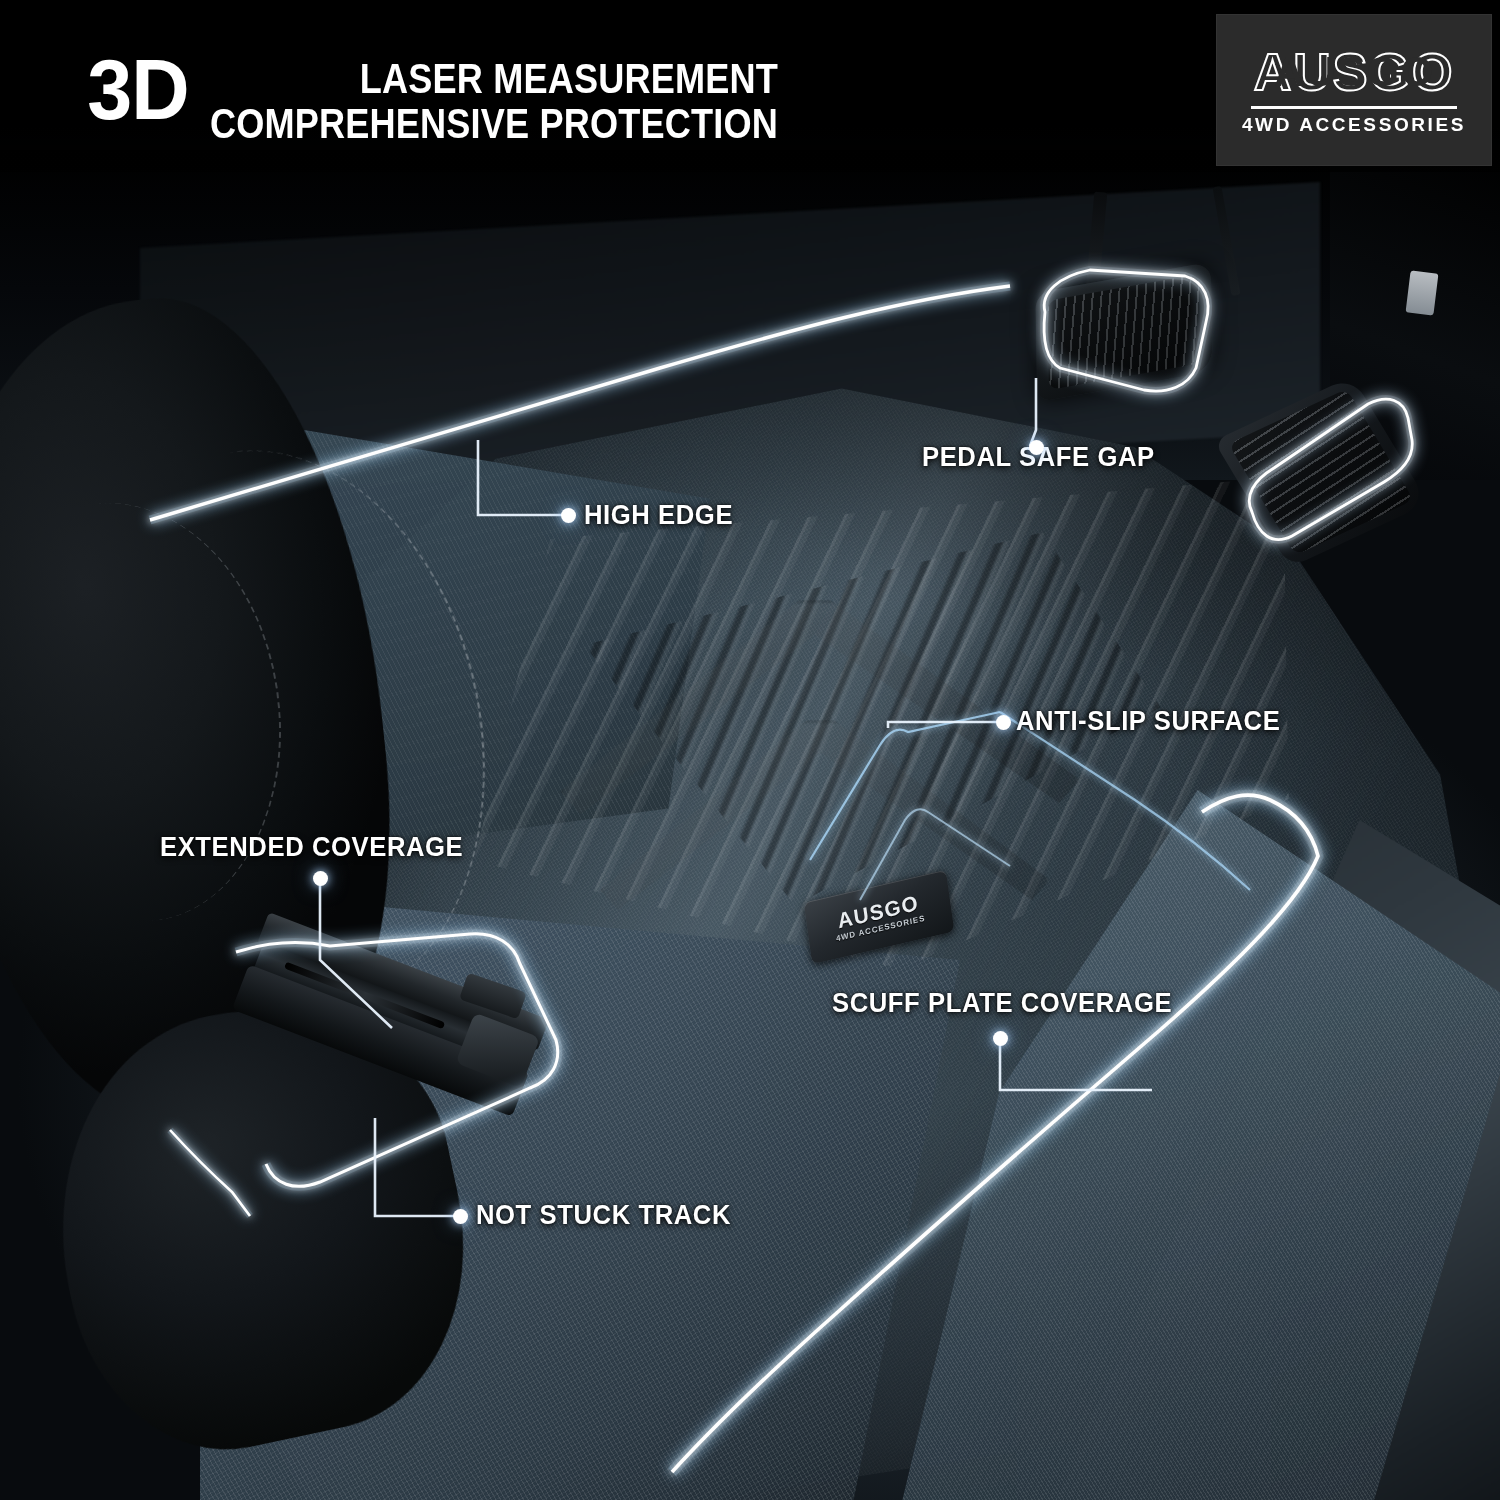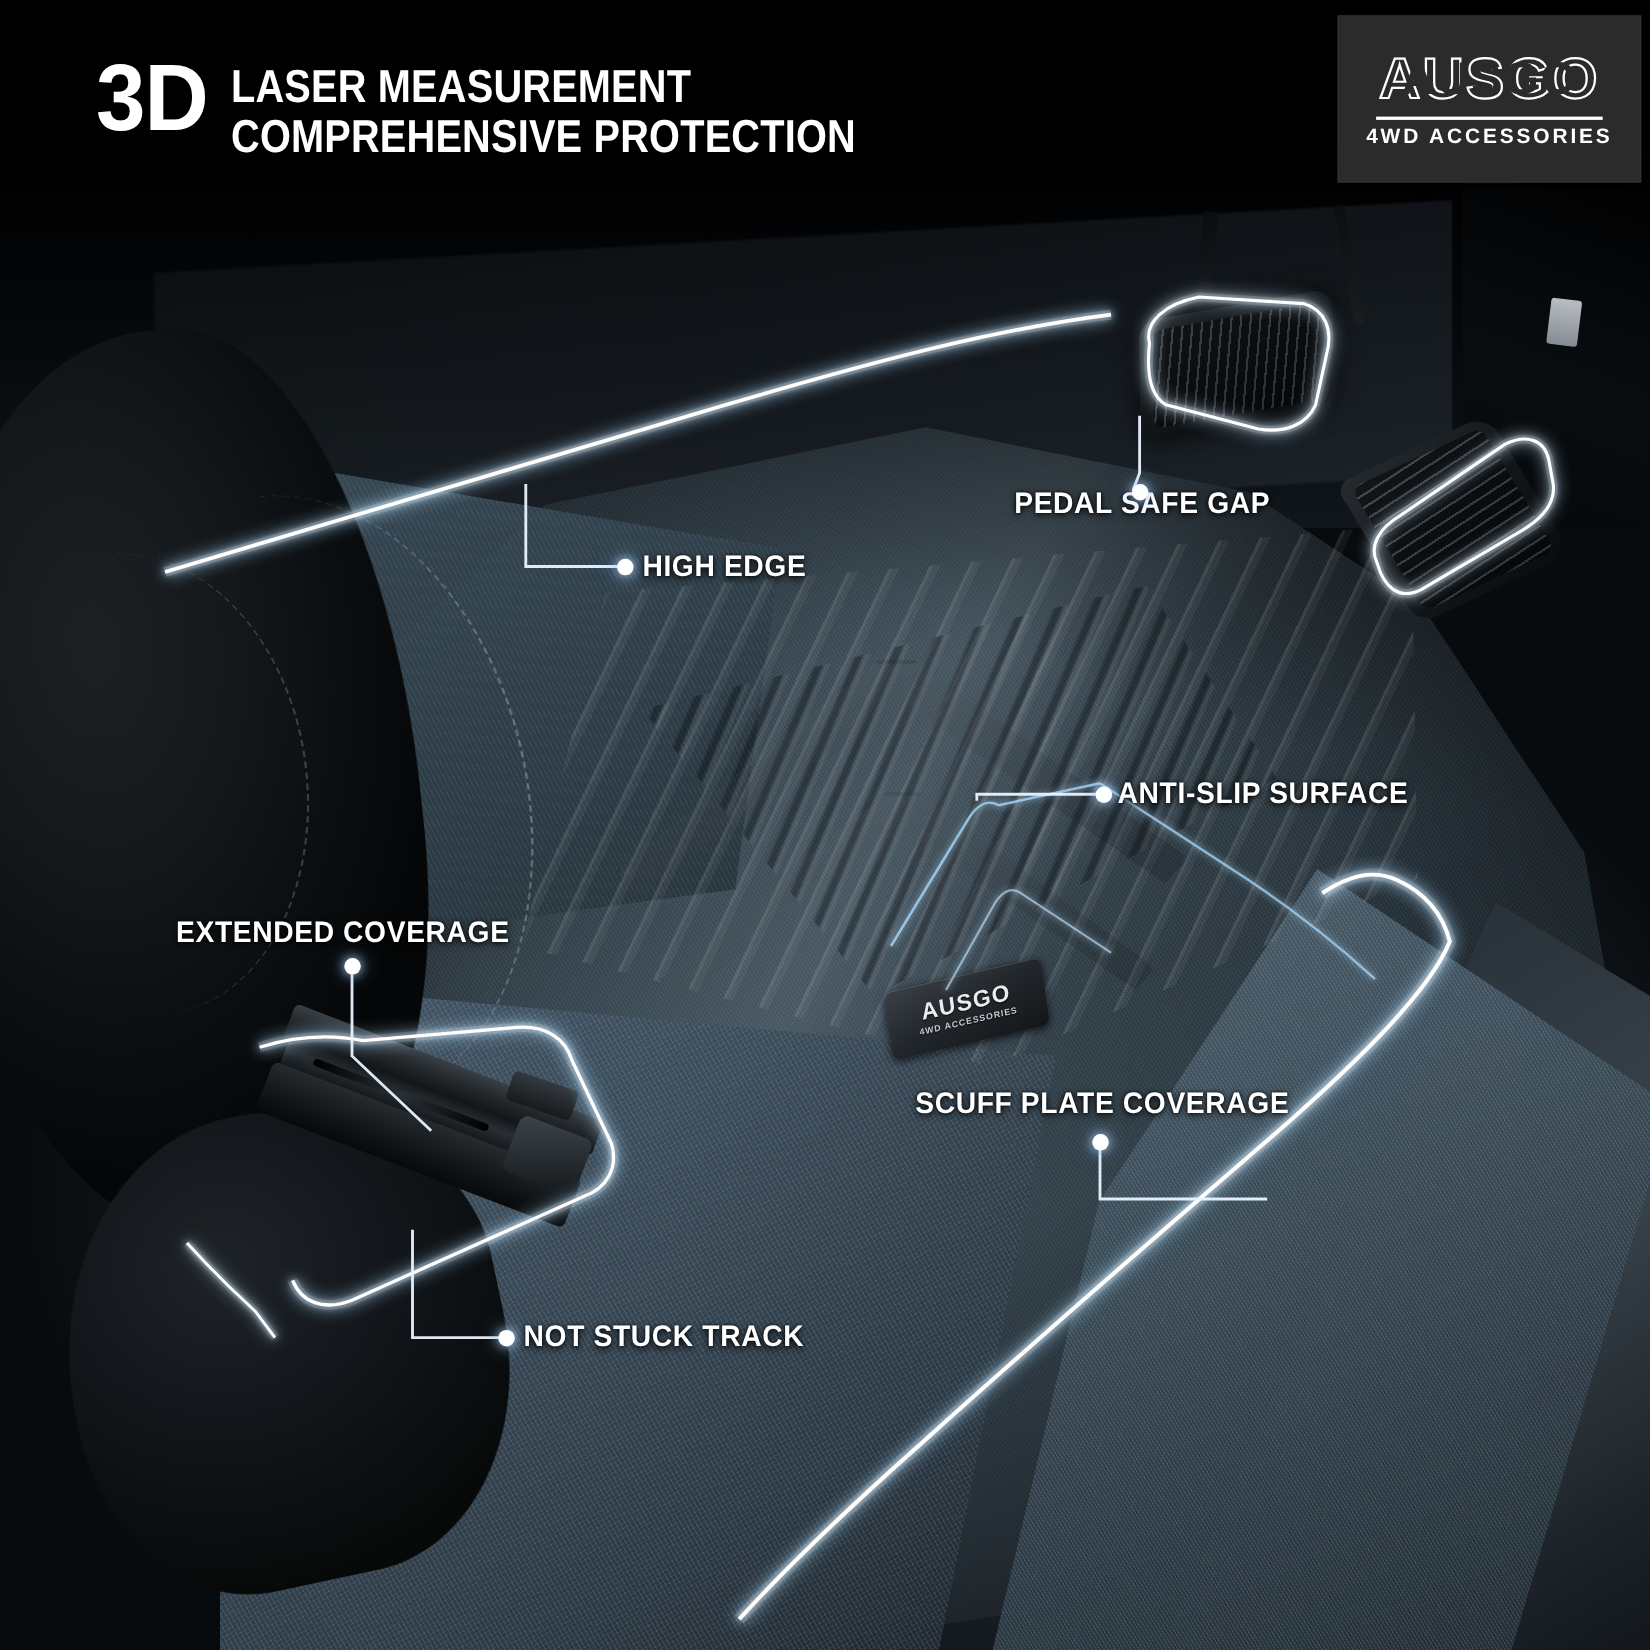--- a/index.html
+++ b/index.html
@@ -302,21 +302,21 @@
   }
   .title-wrap {
     position:absolute; left:84px; top:50px;
     display:flex; align-items:flex-start; gap:18px; z-index:42;
   }
   .t-3d {
     color:#fff; font-size:86px; font-weight:700; line-height:.92;
     letter-spacing:-1px; transform:scaleX(.94);
     font-family:"Liberation Sans", sans-serif;
   }
-  .t-lines { display:flex; flex-direction:column; padding-top:6px; }
+  .t-lines { display:flex; flex-direction:column; padding-top:6px;text-align:right; }
   .t-line {
     color:#fff; font-size:42px; font-weight:700; line-height:1.08;
     letter-spacing:.2px; transform:scaleX(.86); transform-origin:left center;
     white-space:nowrap;
   }
 
   .logo-box {
     position:absolute; left:1216px; top:14px; width:276px; height:152px;
     background:#2b2b2b; z-index:42;
     display:flex; flex-direction:column; align-items:center; justify-content:center;

